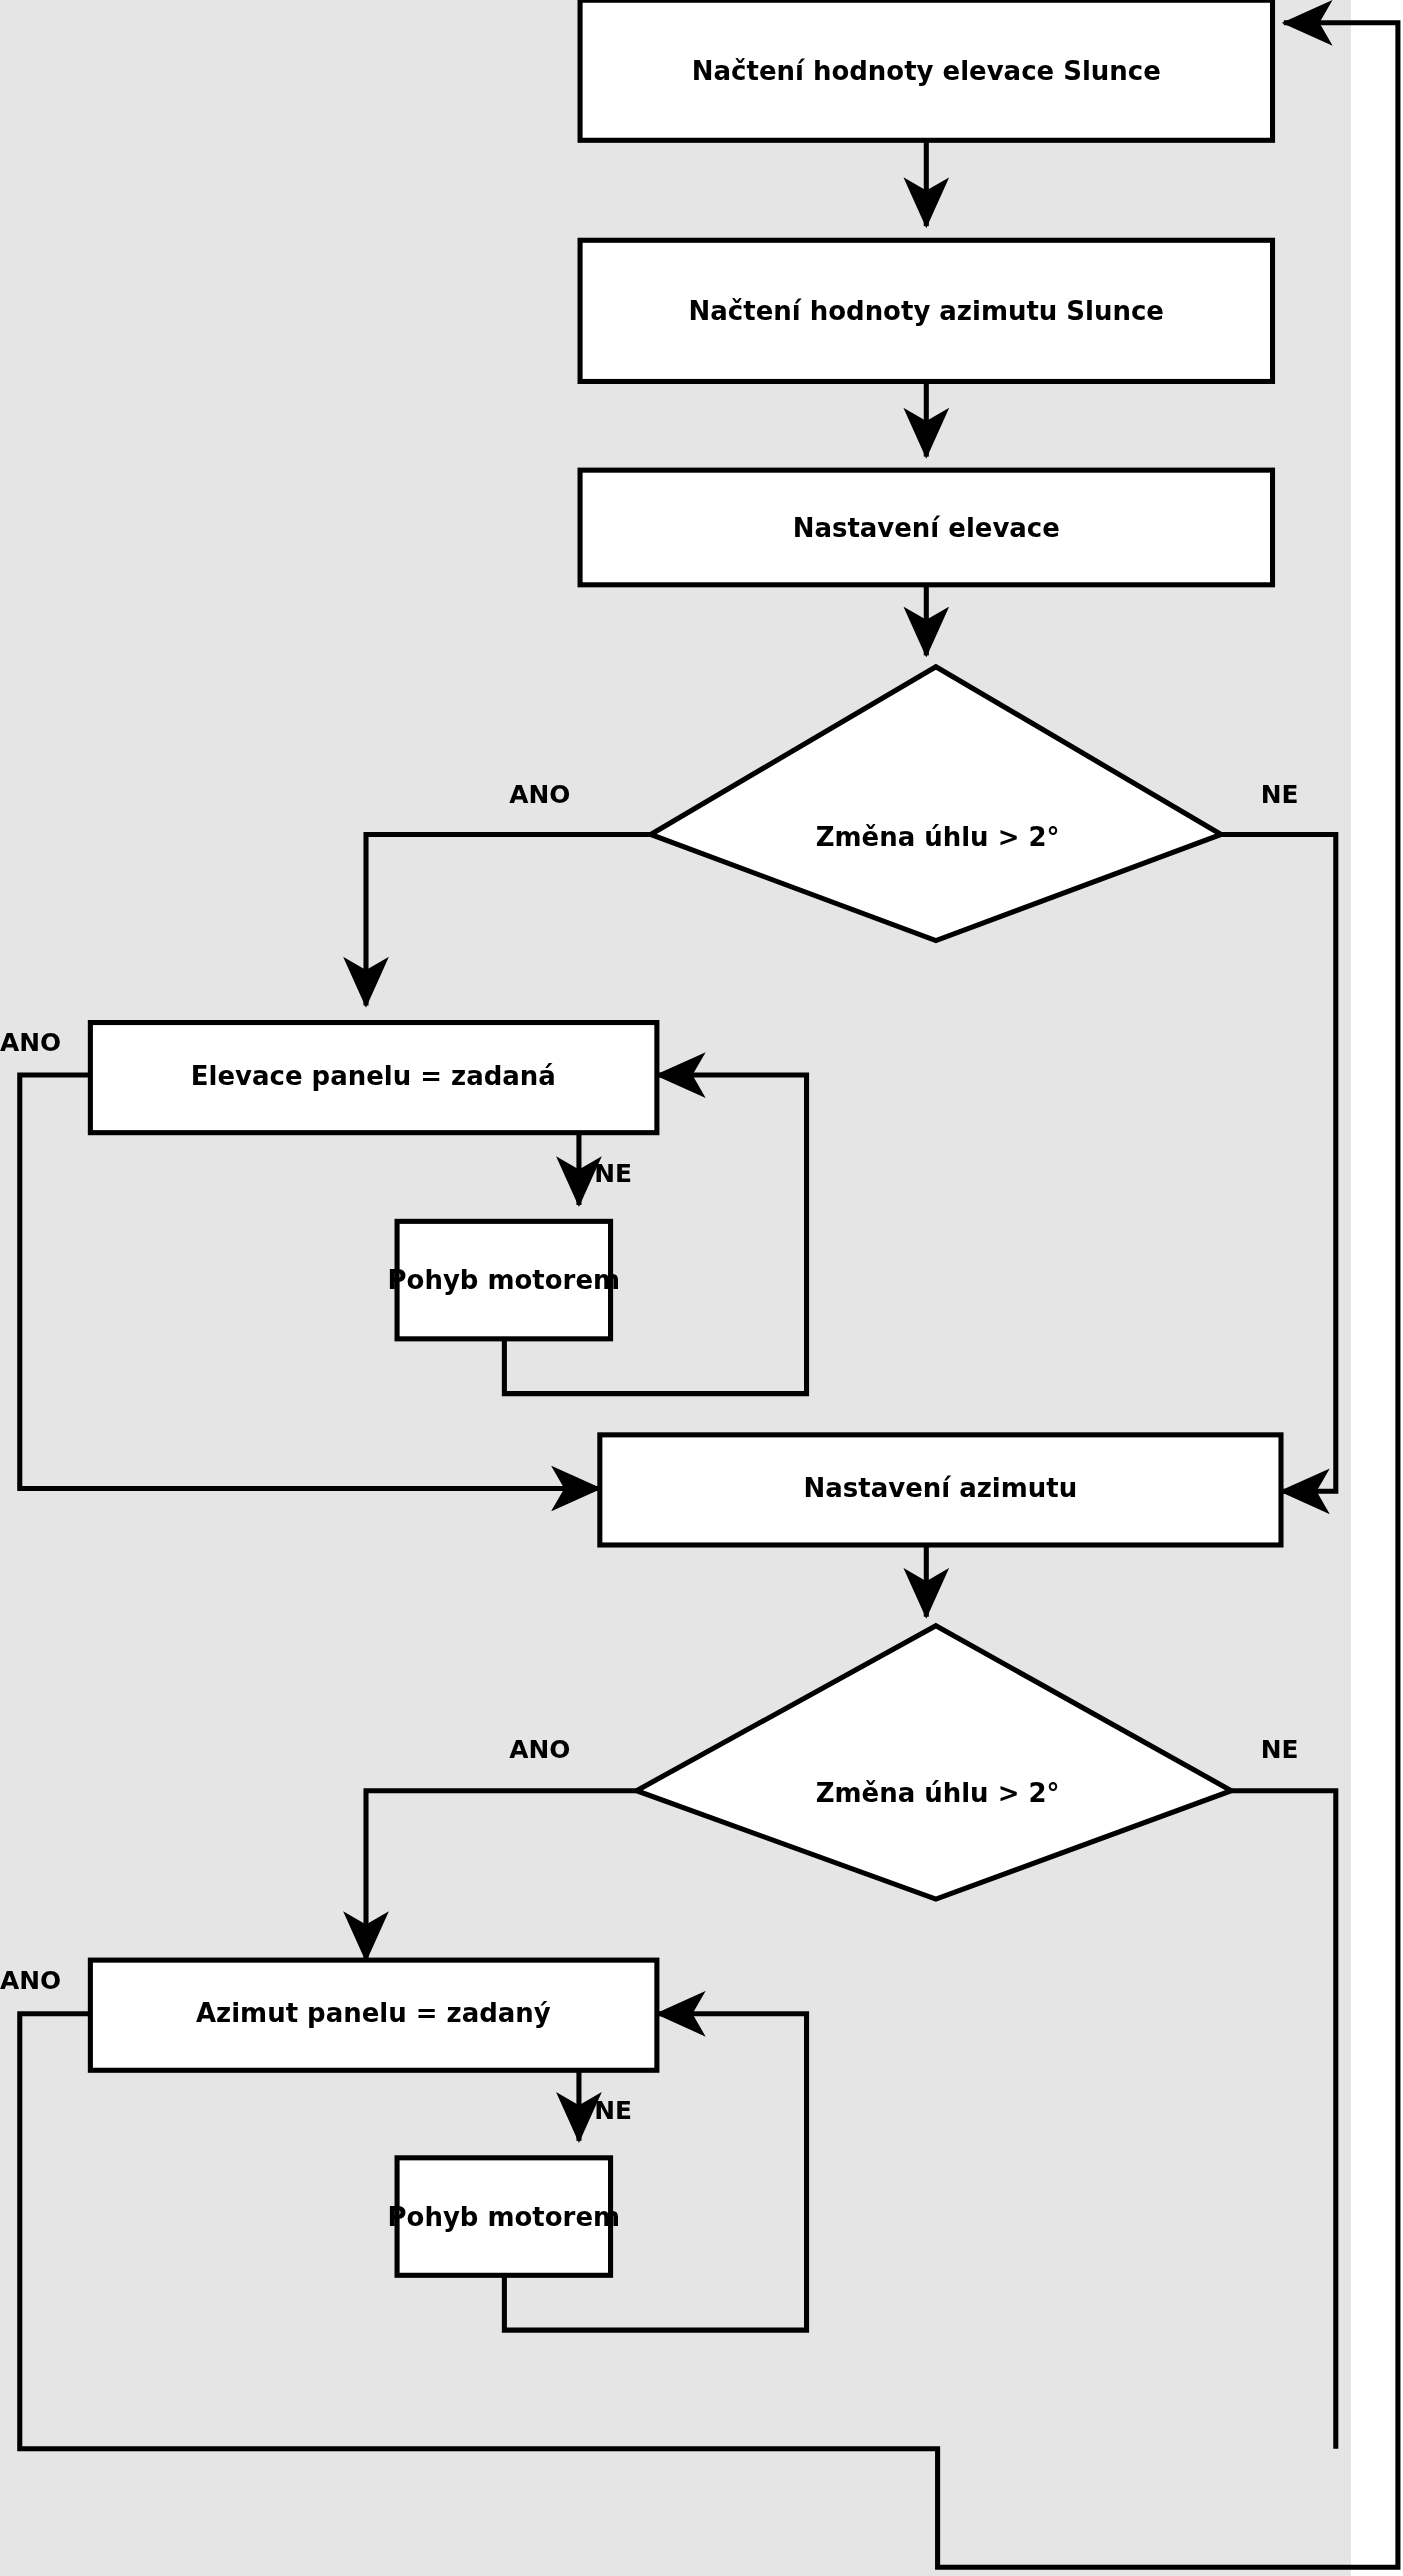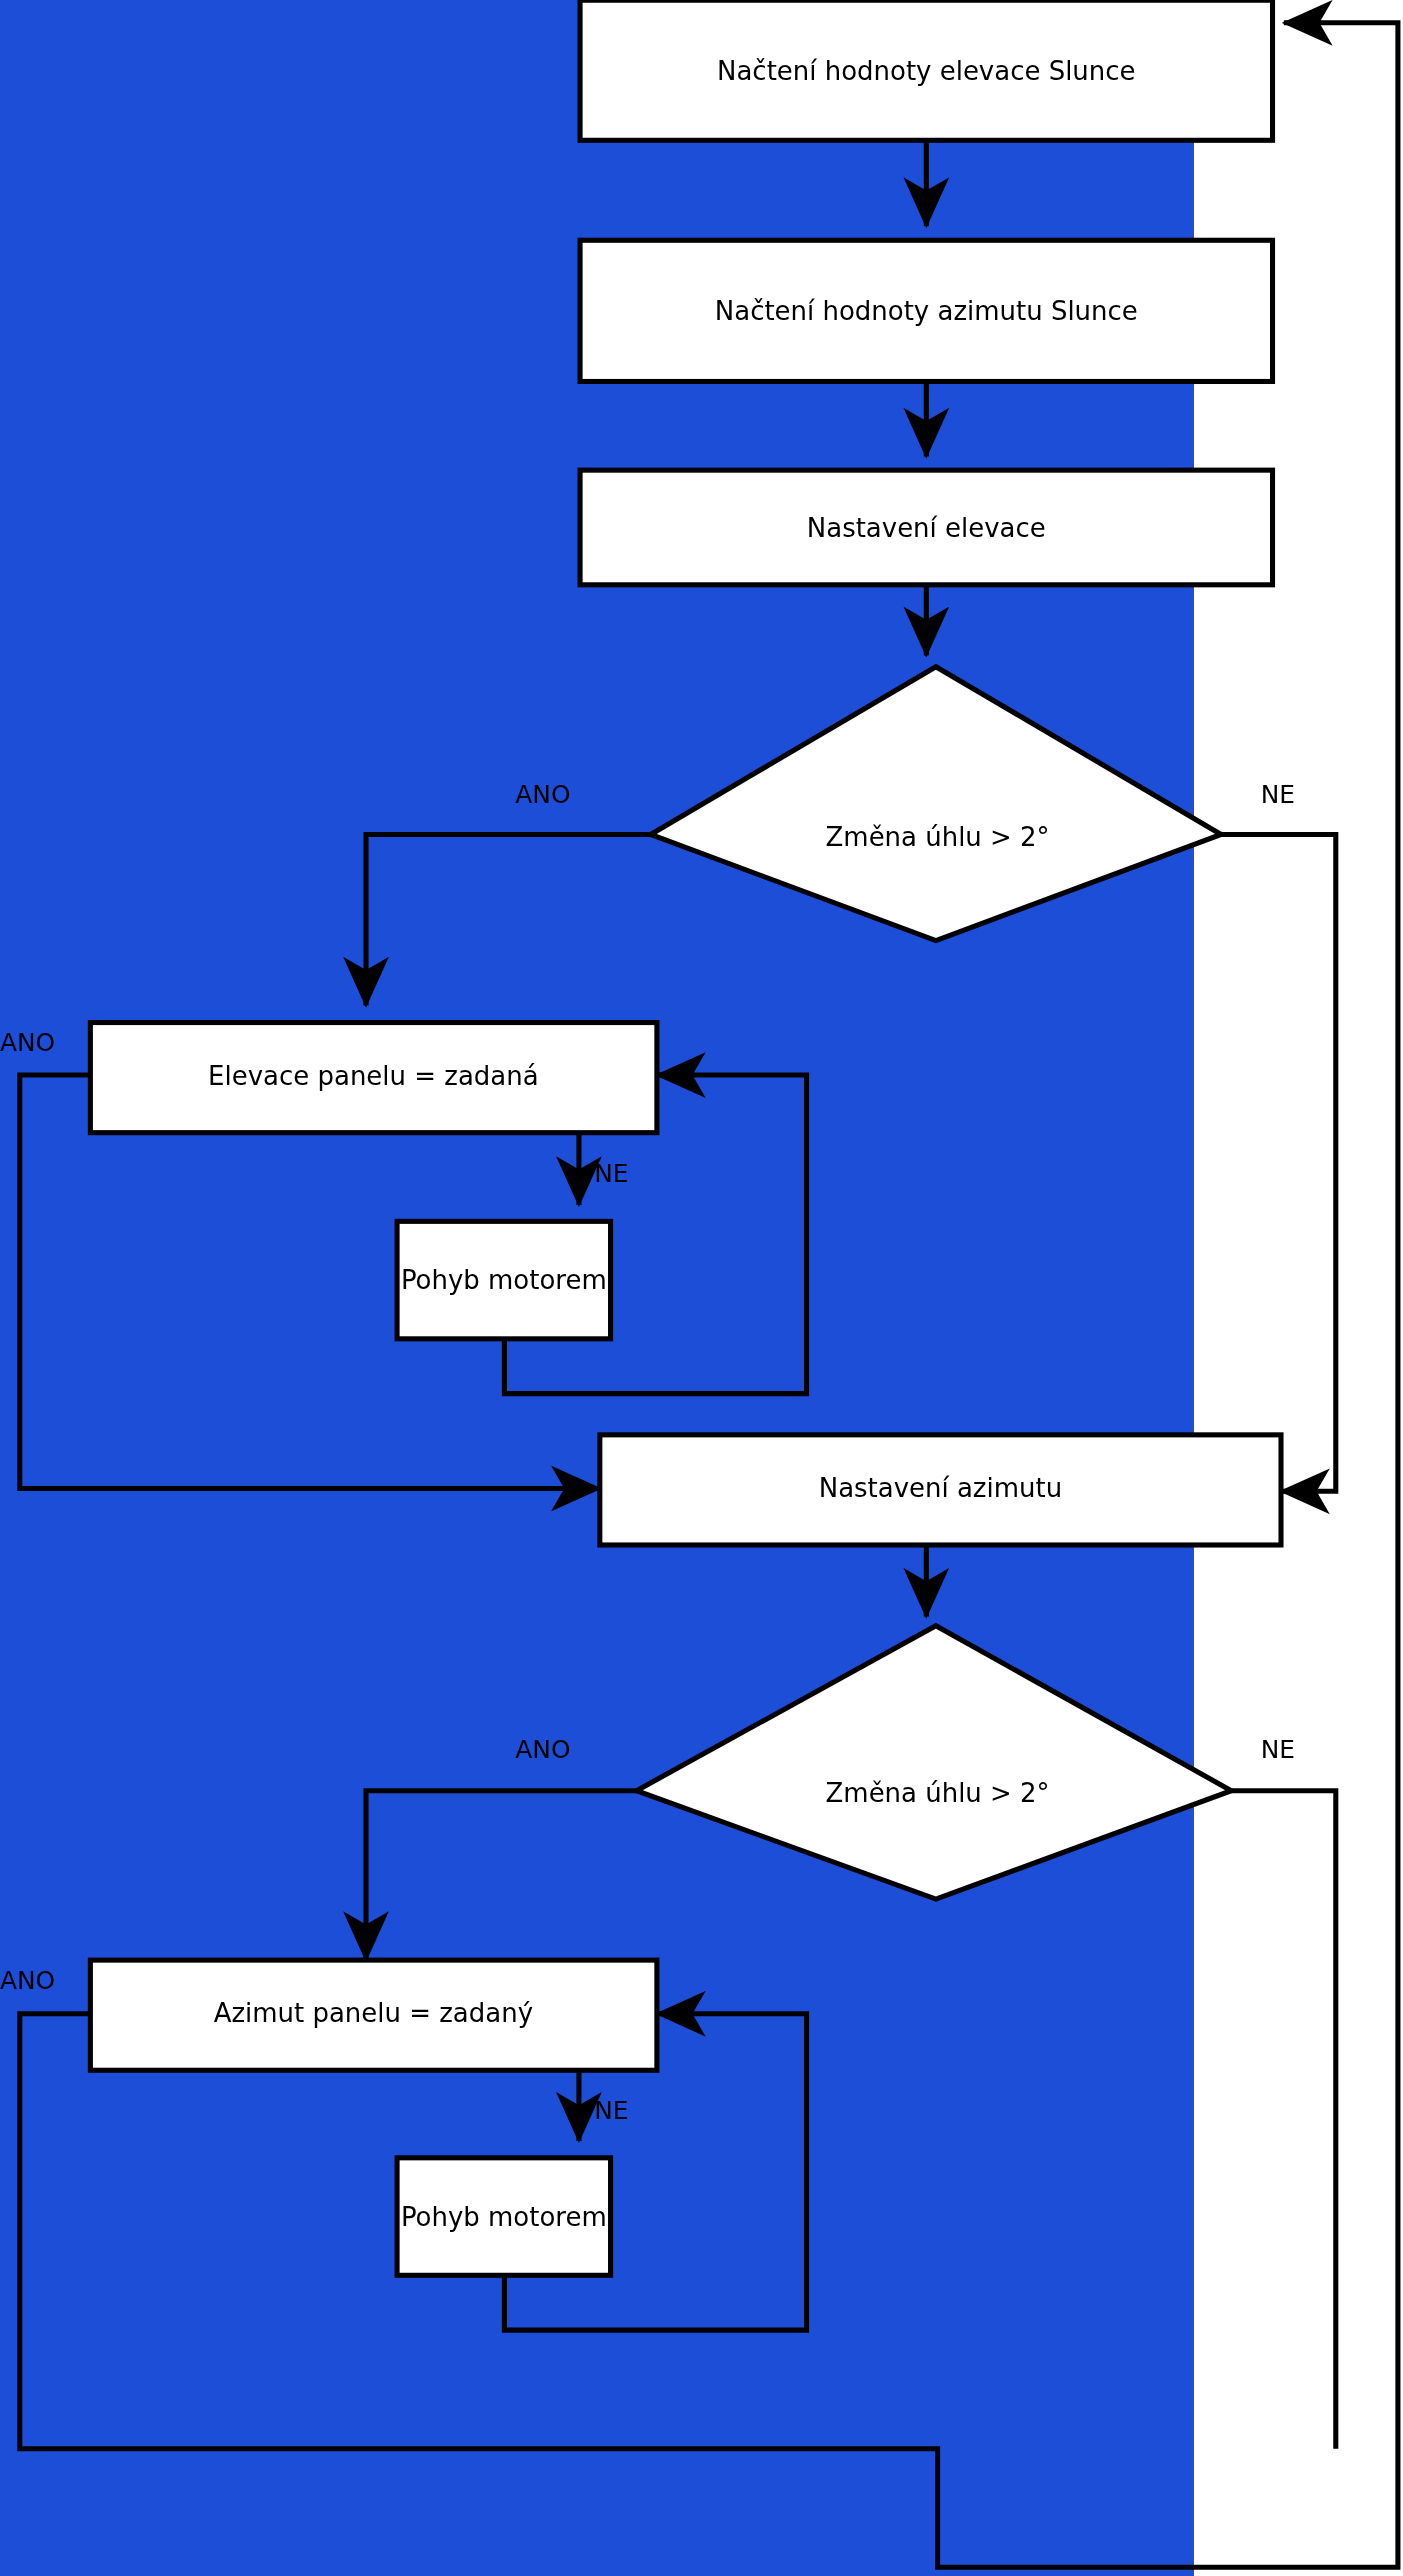--- a/index.html
+++ b/index.html
@@ -1,17 +1,17 @@
 <!DOCTYPE html>
 <html style="font-size:9px"><head>
 <meta charset="utf-8">
 <style>
   html,body{margin:0;padding:0;background:#ffffff;}
-  #root{position:relative;width:1194px;height:2576px;background:#1d4ed8;
-        font-family:"DejaVu Sans", sans-serif;}
+  #root{position:relative;width:1351px;height:2576px;background:#e5e5e5;
+        font-family:"DejaVu Sans", sans-serif;font-weight:bold;}
   svg.flow{position:absolute;left:0;top:0;width:1403px;height:2576px;}
   .node-text{font-size:46px;fill:#000000;font-family:"DejaVu Sans", sans-serif;}
   .edge-label{font-size:44px;fill:#000000;font-family:"DejaVu Sans", sans-serif;}
   .shape{fill:#ffffff;stroke:#000000;stroke-width:9;}
   .conn{fill:none;stroke:#000000;stroke-width:9;stroke-linecap:butt;stroke-linejoin:miter;}
 </style>
 </head>
 <body>
 
 <div id="root">

